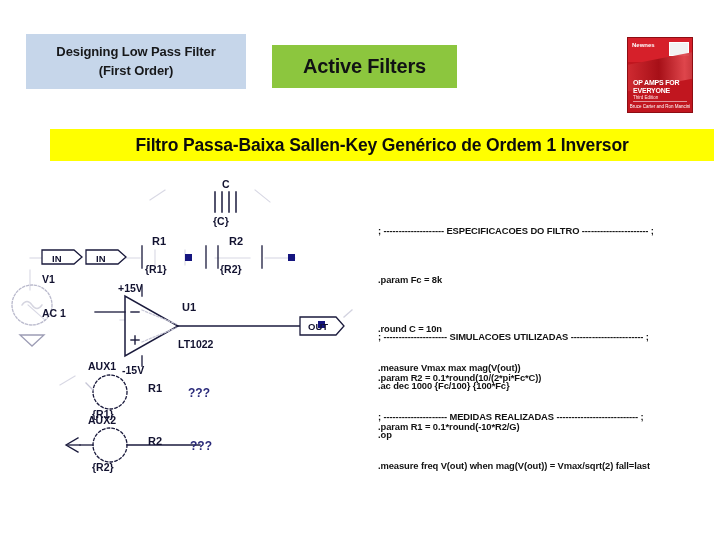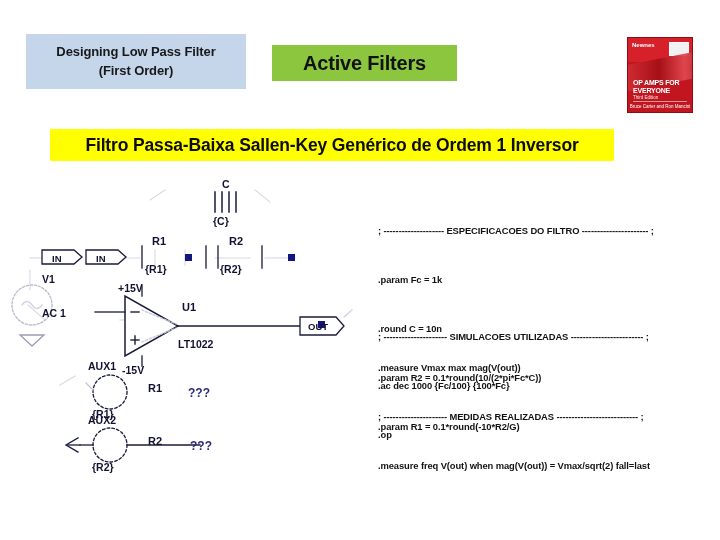--- a/index.html
+++ b/index.html
@@ -35,21 +35,21 @@
     color: #17181a;
     line-height: 1.45;
     letter-spacing: -0.1px;
   }
 
   #section-title-box {
     position: absolute;
     left: 272px;
     top: 45px;
     width: 185px;
-    height: 36px;
+    height: 43px;
     background: #8cc63e;
     display: flex;
     align-items: center;
     justify-content: center;
   }
   #section-title-box .txt {
     font-size: 20px;
     font-weight: bold;
     color: #111214;
     letter-spacing: -0.2px;
@@ -103,21 +103,21 @@
   #book-cover .bc-author {
     position: absolute; left: 0; right: 0; bottom: 3px;
     text-align: center; font-size: 4.5px; color: #ffffff;
   }
 
   
   #yellow-banner {
     position: absolute;
     left: 50px;
     top: 129px;
-    width: 564px;
+    width: 664px;
     height: 32px;
     background: #ffff00;
     display: flex;
     align-items: center;
     justify-content: center;
   }
   #yellow-banner .txt {
     font-size: 17.5px;
     font-weight: bold;
     color: #0d0d0d;
@@ -315,21 +315,21 @@
     <text x="92" y="301" font-size="10.5">{R2}</text>
 
     <text x="188" y="227" font-size="12" fill="#2a2a7a">???</text>
     <text x="190" y="280" font-size="12" fill="#2a2a7a">???</text>
   </g>
 </svg>
 </div>
 
 <div class="netlist-block" id="netlist-specs">
   <span class="nl-line">; -------------------- ESPECIFICACOES DO FILTRO ---------------------- ;</span>
-  <span class="nl-line">.param Fc = 1k</span>
+  <span class="nl-line">.param Fc = 8k</span>
   <span class="nl-line">.round C = 10n</span>
   <span class="nl-line">.param R2 = 0.1*round(10/(2*pi*Fc*C))</span>
   <span class="nl-line">.param R1 = 0.1*round(-10*R2/G)</span>
 </div>
 
 <div class="netlist-block" id="netlist-sims">
   <span class="nl-line">; --------------------- SIMULACOES UTILIZADAS ------------------------ ;</span>
   <span class="nl-line">.ac dec 1000 {Fc/100} {100*Fc}</span>
   <span class="nl-line">.op</span>
 </div>

